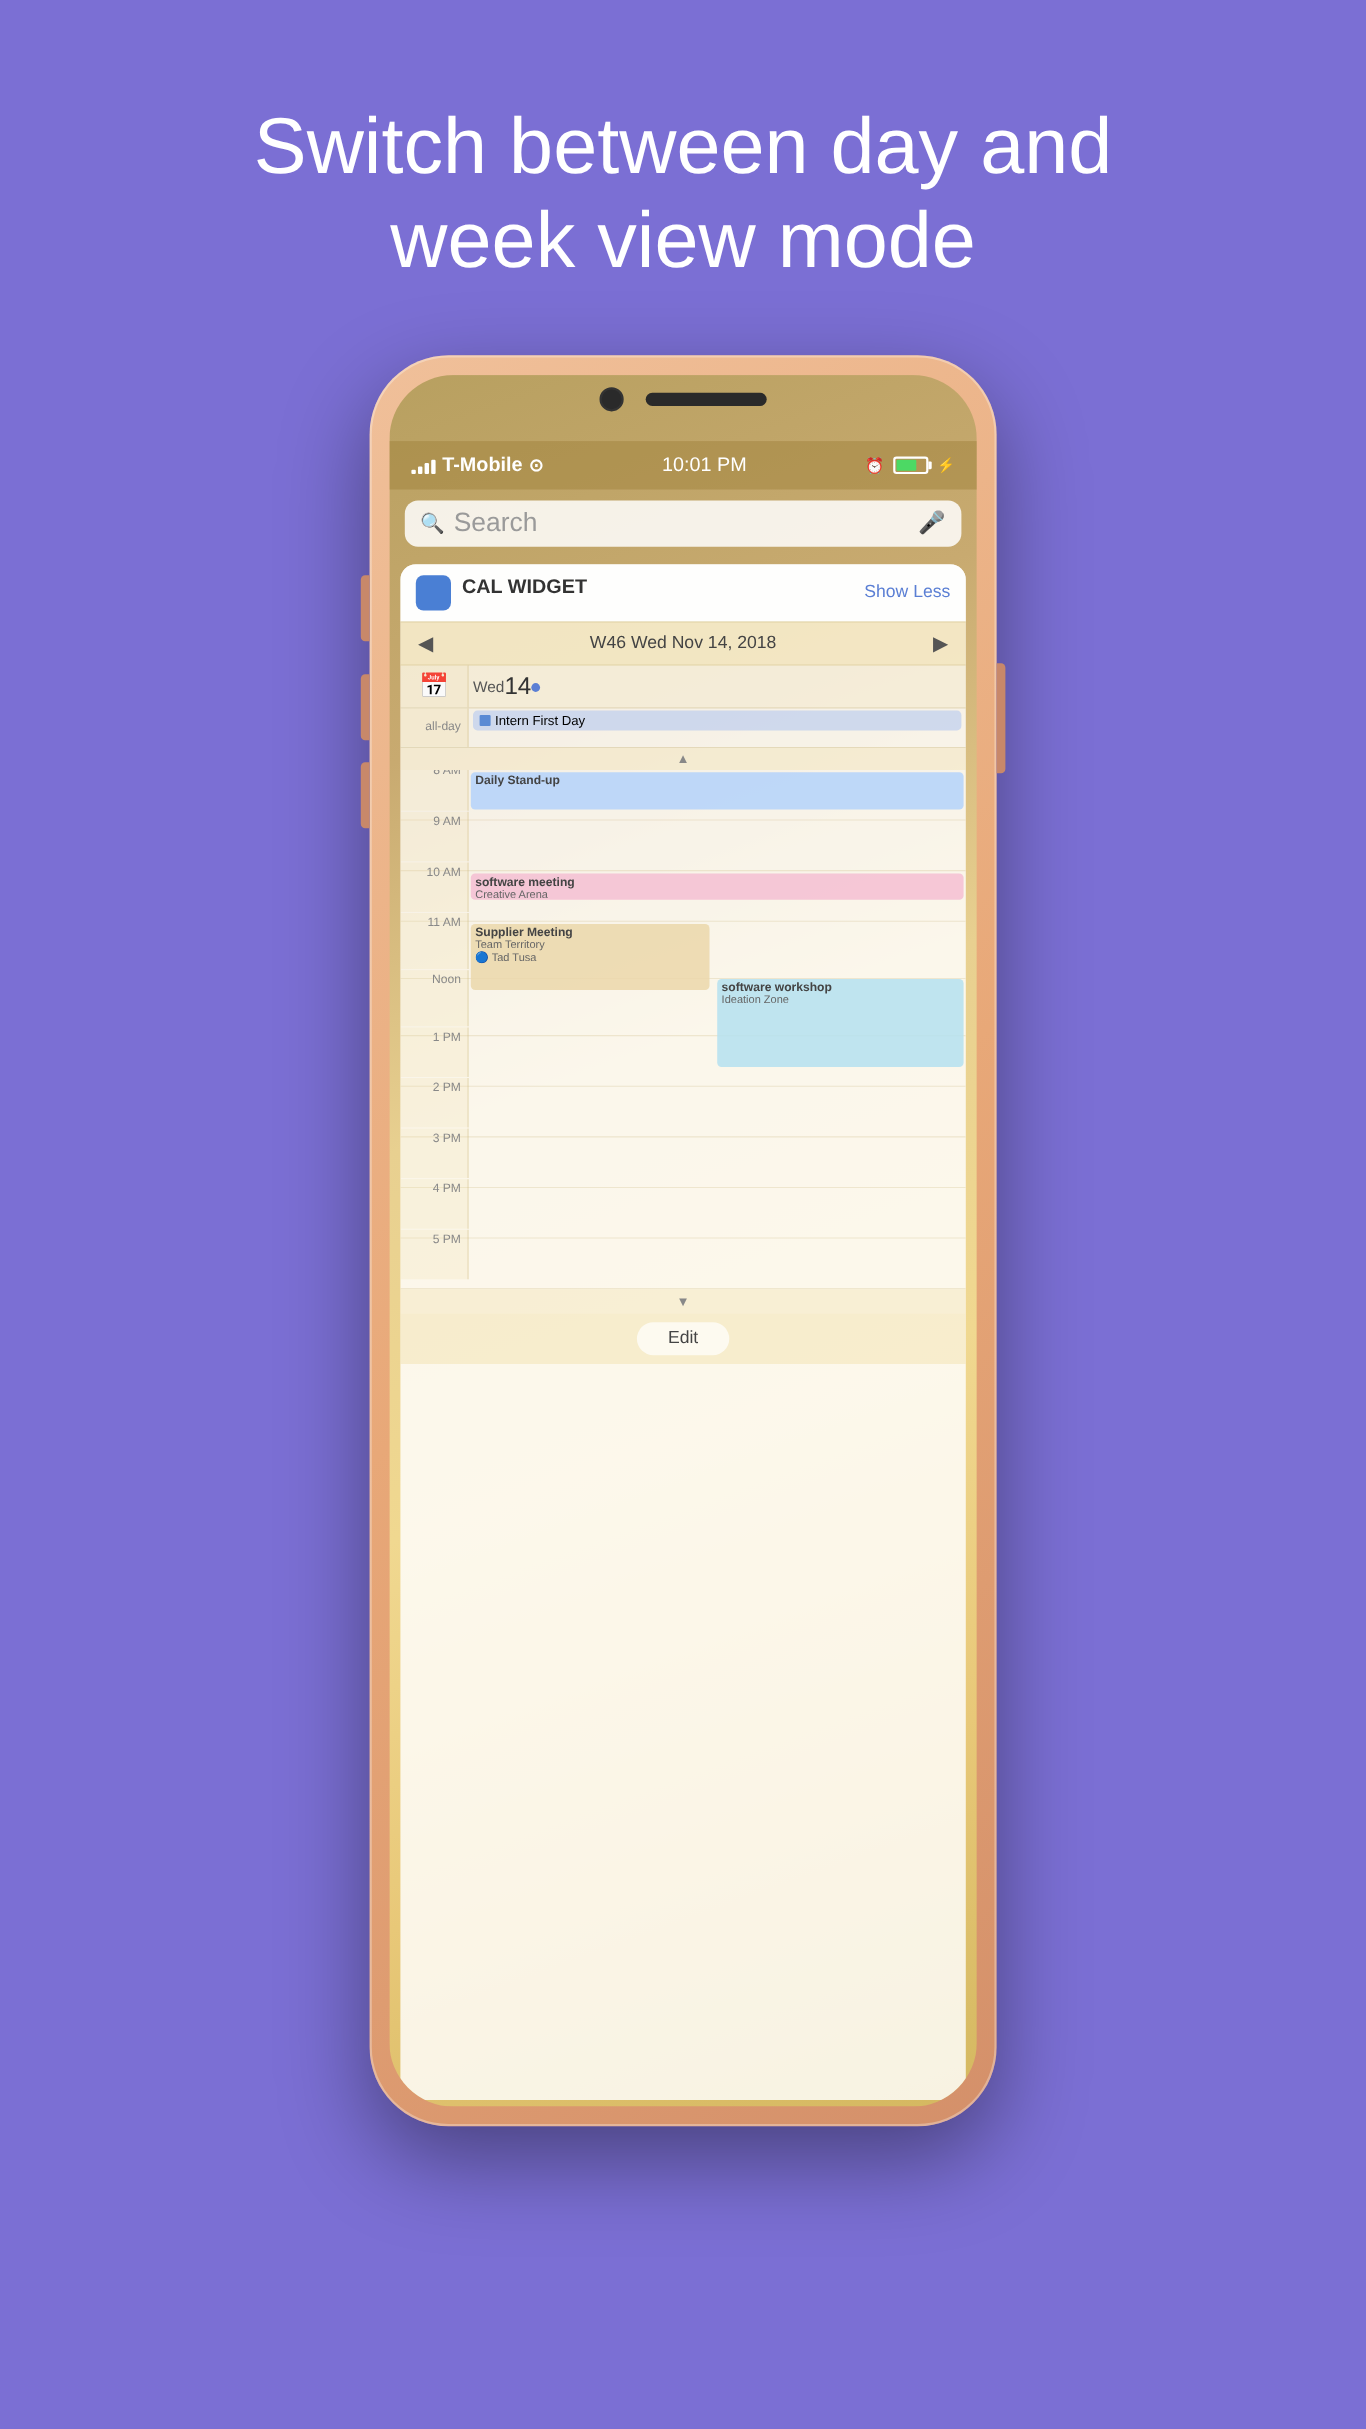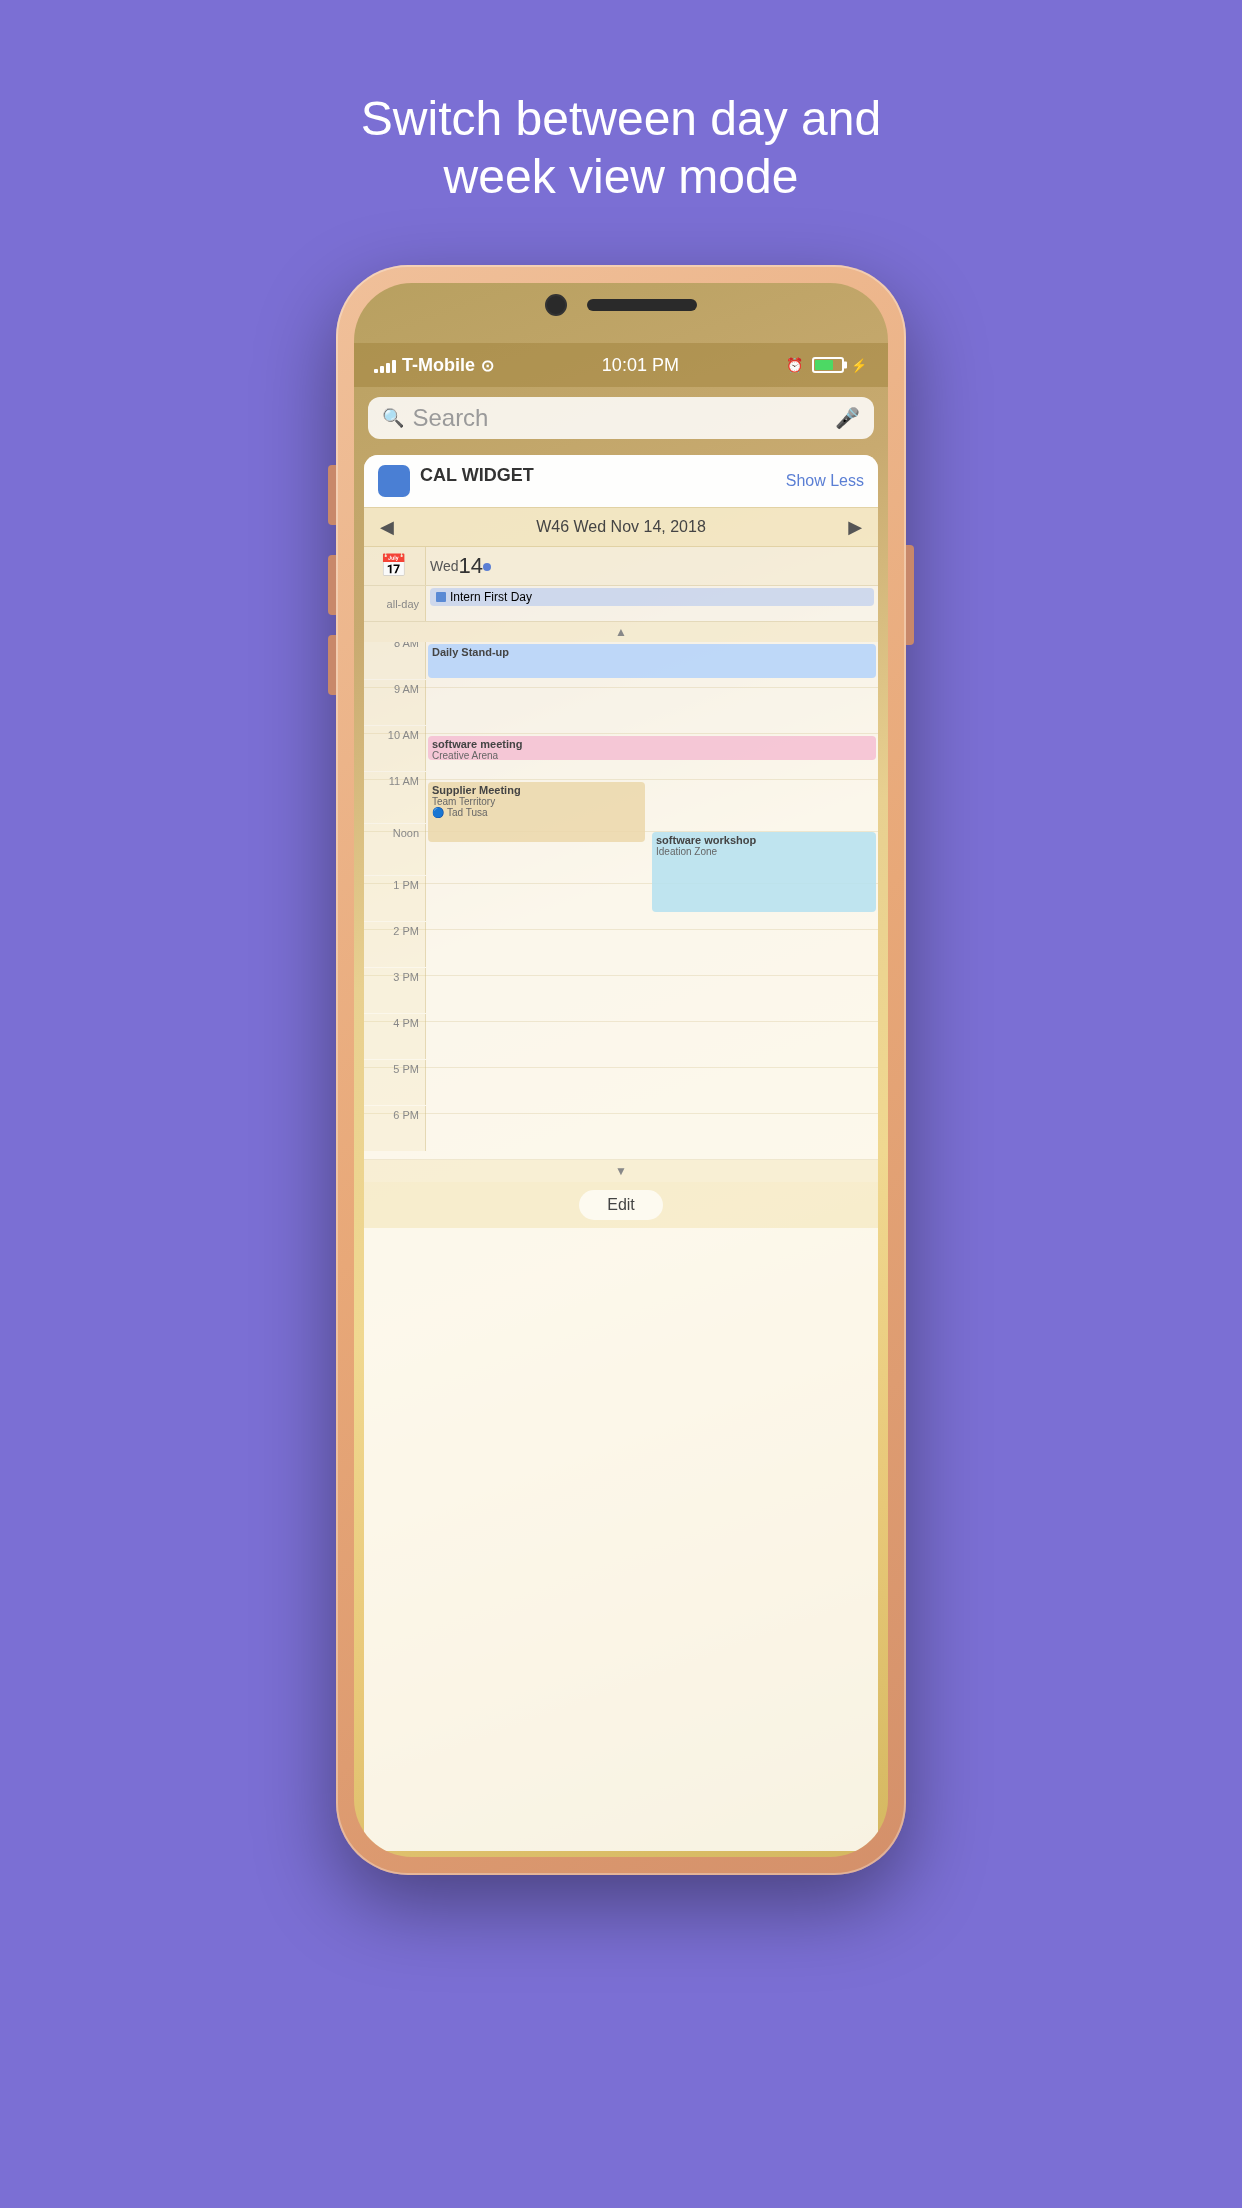--- a/index.html
+++ b/index.html
@@ -8,21 +8,21 @@
       height: 2208px;
       background-color: #7B6FD4;
       display: flex;
       flex-direction: column;
       align-items: center;
       font-family: -apple-system, 'Helvetica Neue', Arial, sans-serif;
       overflow: hidden;
     }
     .headline {
       color: white;
-      font-size: 48px;
+      font-size: 72px;
       font-weight: 300;
       text-align: center;
       line-height: 1.2;
       margin-top: 90px;
       margin-bottom: 60px;
       padding: 0 80px;
     }
     
     .phone-frame {
       width: 570px;
@@ -578,24 +578,20 @@
           <div class="time-row">
             <div class="time-label">4 PM</div>
             <div class="hour-cell"></div>
           </div>
 
           <div class="time-row">
             <div class="time-label">5 PM</div>
             <div class="hour-cell"></div>
           </div>
 
-          <div class="time-row">
-            <div class="time-label">6 PM</div>
-            <div class="hour-cell"></div>
-          </div>
 
         </div>
 
         <div class="scroll-indicator-down">▼</div>
 
         <div class="edit-bar">
           <div class="edit-btn">Edit</div>
         </div>
 
       </div>

